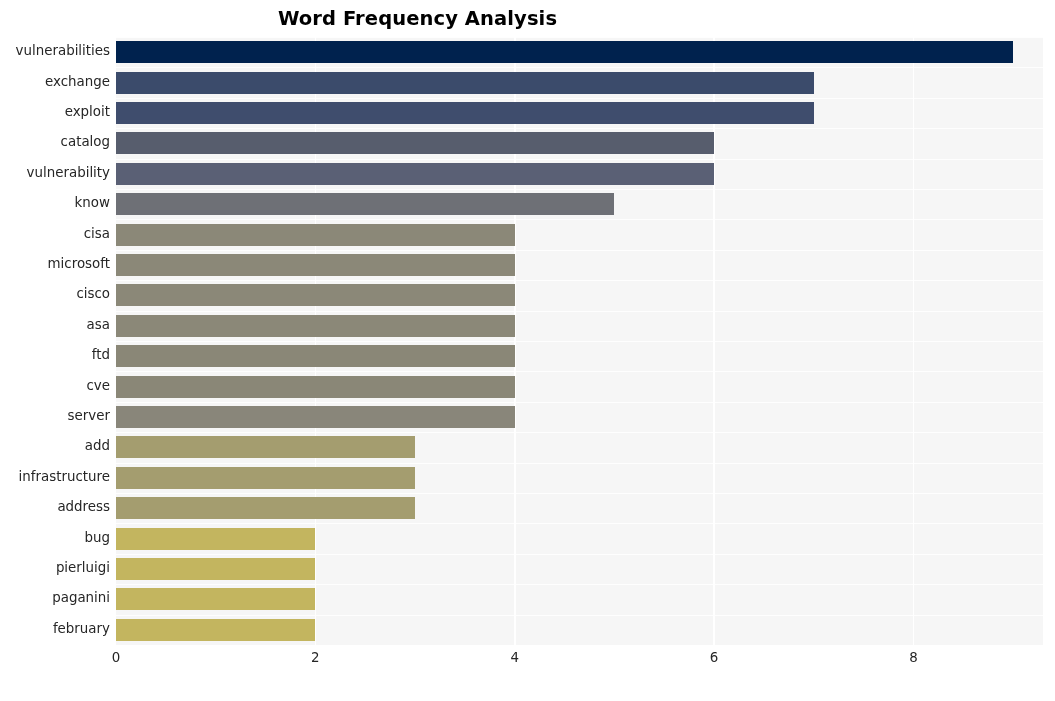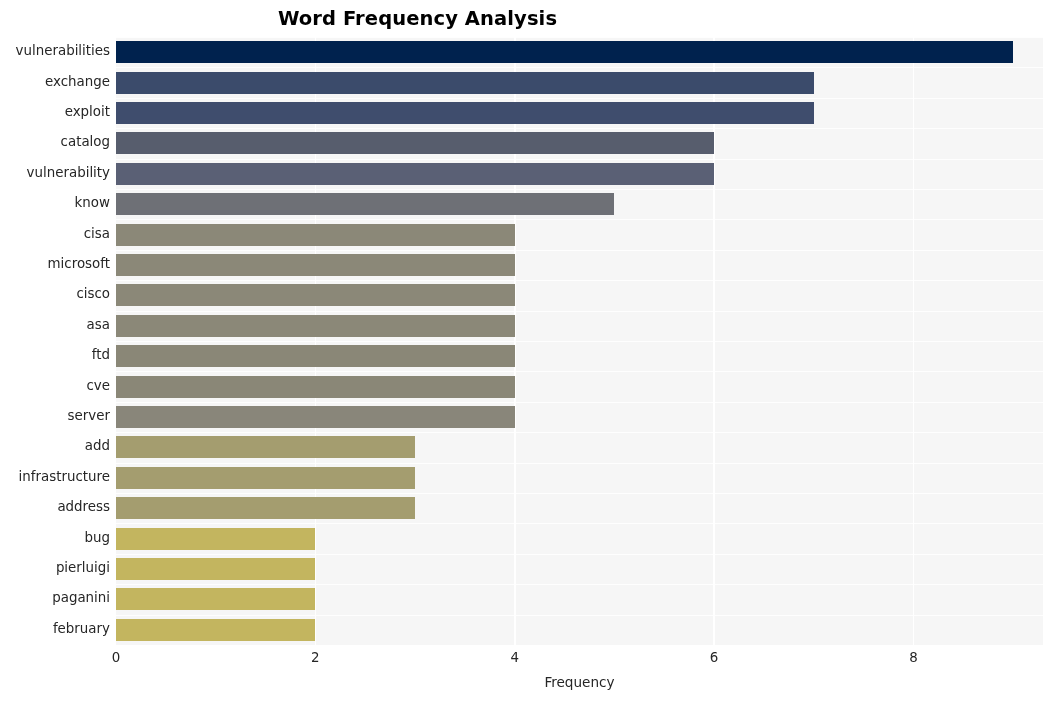--- a/index.html
+++ b/index.html
@@ -174,15 +174,14 @@
       <div class="ytick" style="top: 620.8px;">february</div>
     </div>
   <div id="xticks">
       <div class="xtick" style="left: 116px;">0</div>
       <div class="xtick" style="left: 315.355px;">2</div>
       <div class="xtick" style="left: 514.71px;">4</div>
       <div class="xtick" style="left: 714.065px;">6</div>
       <div class="xtick" style="left: 913.419px;">8</div>
     </div>
 
-  <div id="xlabel">Frequency</div>
 
 </div>
 
 </body></html>

